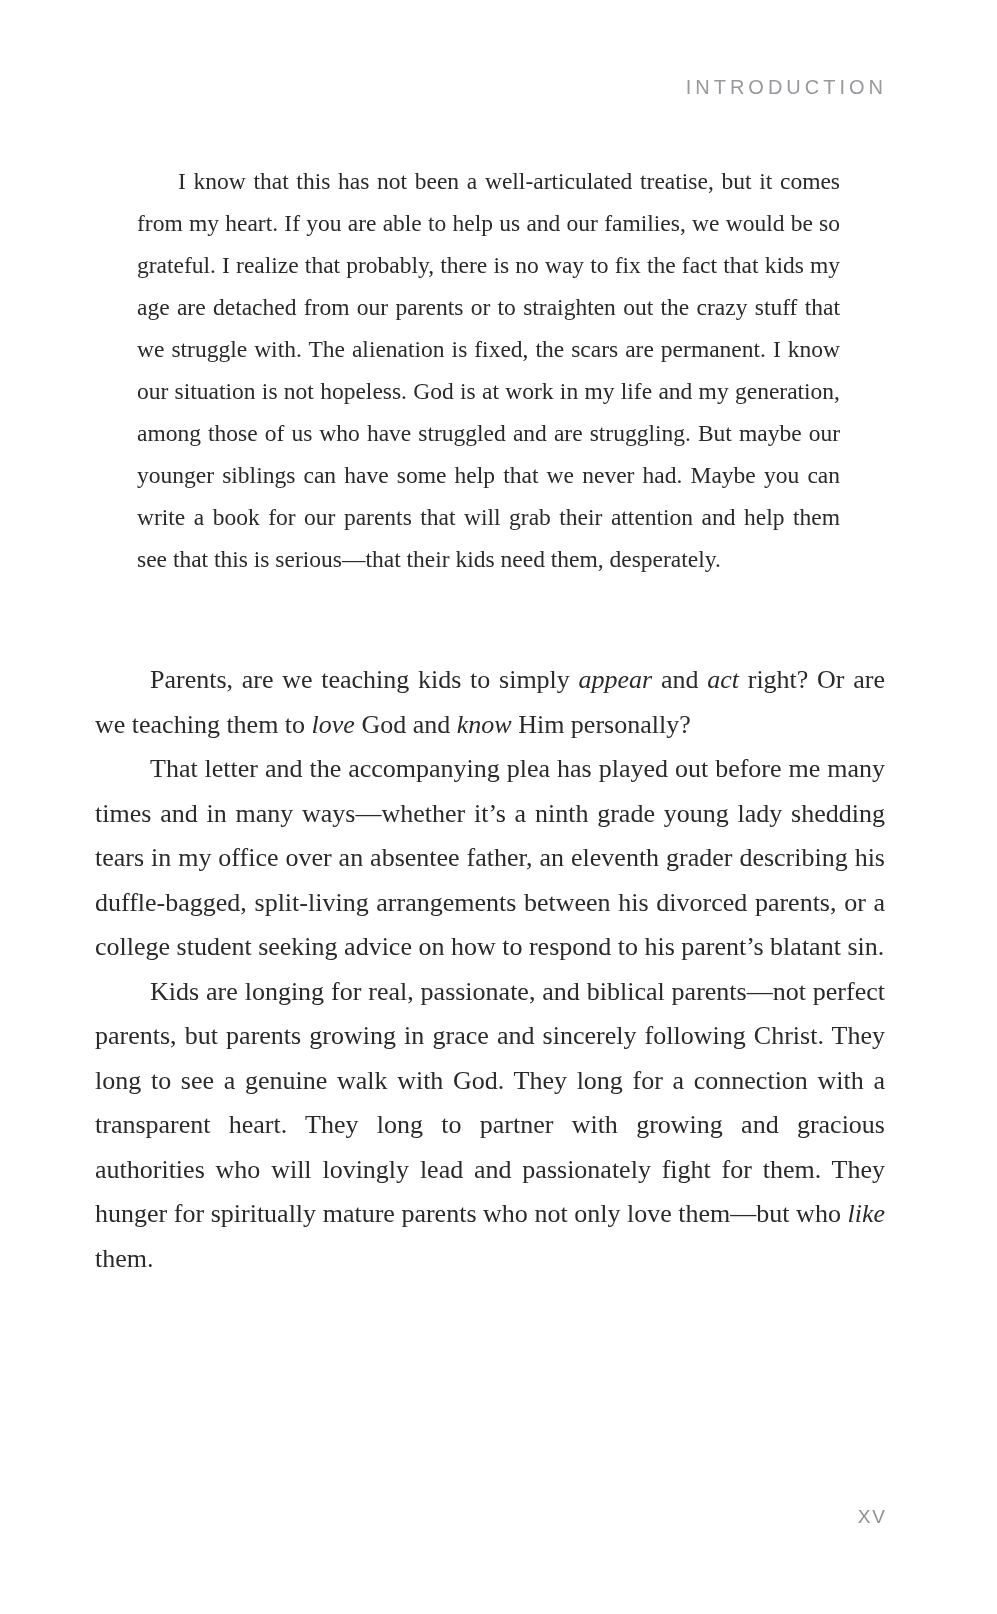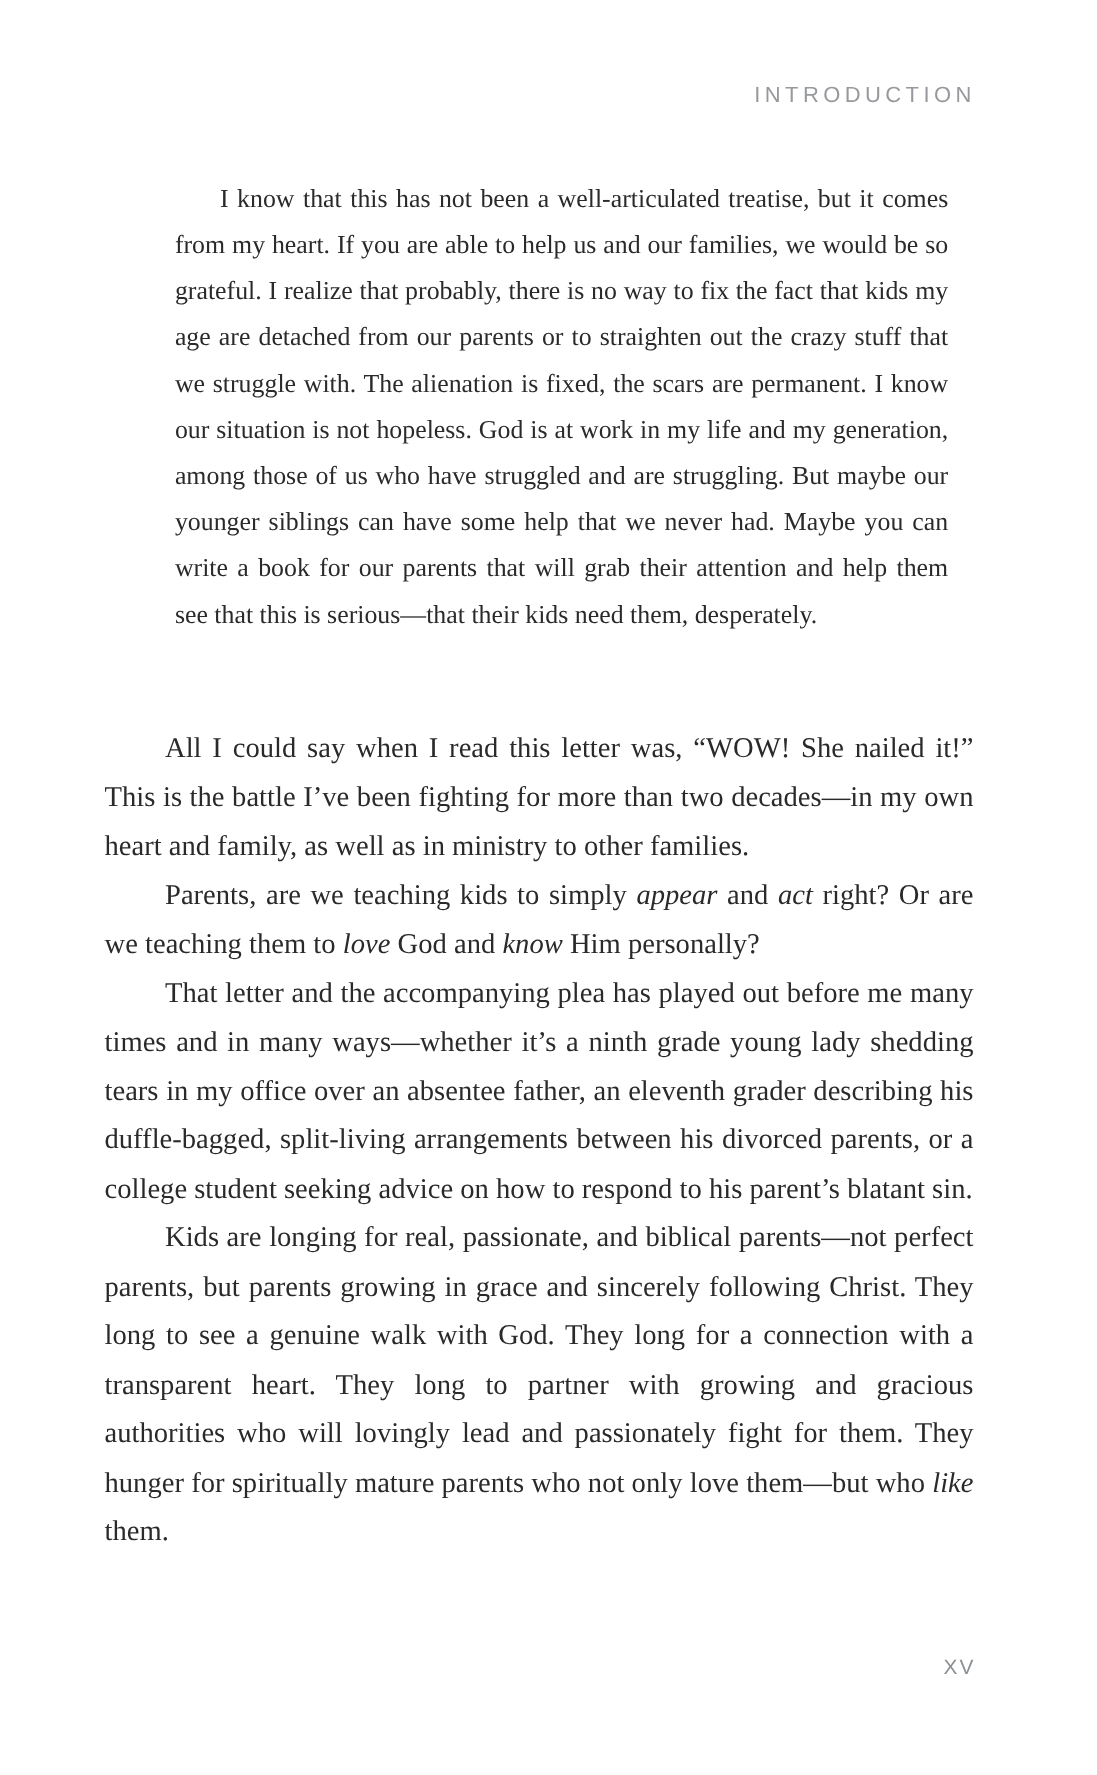--- a/index.html
+++ b/index.html
@@ -29,21 +29,20 @@
   .block-quote {
     position: absolute;
     left: 137px;
     top: 160px;
     width: 703px;
     font-size: 23.5px;
     line-height: 42px;
     color: var(--text-color, #2a2a2a);
     text-align: justify;
     text-indent: 41px;
-    margin-left: 22px;
   }
   .body-text {
     position: absolute;
     left: 95px;
     top: 658px;
     width: 790px;
     font-size: 26px;
     line-height: 44.5px;
     color: var(--text-color, #2a2a2a);
     text-align: justify;
@@ -69,21 +68,20 @@
 </head>
 <body>
 
 <div class="page">
 
   <div class="running-header">INTRODUCTION</div>
 
   <div class="block-quote">I know that this has not been a well-articulated treatise, but it comes from my heart. If you are able to help us and our families, we would be so grateful. I realize that probably, there is no way to fix the fact that kids my age are detached from our parents or to straighten out the crazy stuff that we struggle with. The alienation is fixed, the scars are permanent. I know our situation is not hopeless. God is at work in my life and my generation, among those of us who have struggled and are struggling. But maybe our younger siblings can have some help that we never had. Maybe you can write a book for our parents that will grab their attention and help them see that this is serious—that their kids need them, desperately.</div>
 
   <div class="body-text">
-    <p><span>All I could say when I read this letter was, “WOW! She nailed it!” This is the battle I’ve been fighting for more than two decades—in my own heart and family, as well as in ministry to other families.</span></p>
     <p><span>Parents, are we teaching kids to simply </span><em>appear</em><span> and </span><em>act</em><span> right? Or are we teaching them to </span><em>love</em><span> God and </span><em>know</em><span> Him personally?</span></p>
     <p><span>That letter and the accompanying plea has played out before me many times and in many ways—whether it’s a ninth grade young lady shedding tears in my office over an absentee father, an eleventh grader describing his duffle-bagged, split-living arrangements between his divorced parents, or a college student seeking advice on how to respond to his parent’s blatant sin.</span></p>
     <p><span>Kids are longing for real, passionate, and biblical parents—not perfect parents, but parents growing in grace and sincerely following Christ. They long to see a genuine walk with God. They long for a connection with a transparent heart. They long to partner with growing and gracious authorities who will lovingly lead and passionately fight for them. They hunger for spiritually mature parents who not only love them—but who </span><em>like</em><span> them.</span></p>
   </div>
 
   <div class="folio">XV</div>
 
 </div>
 
 </body></html>

